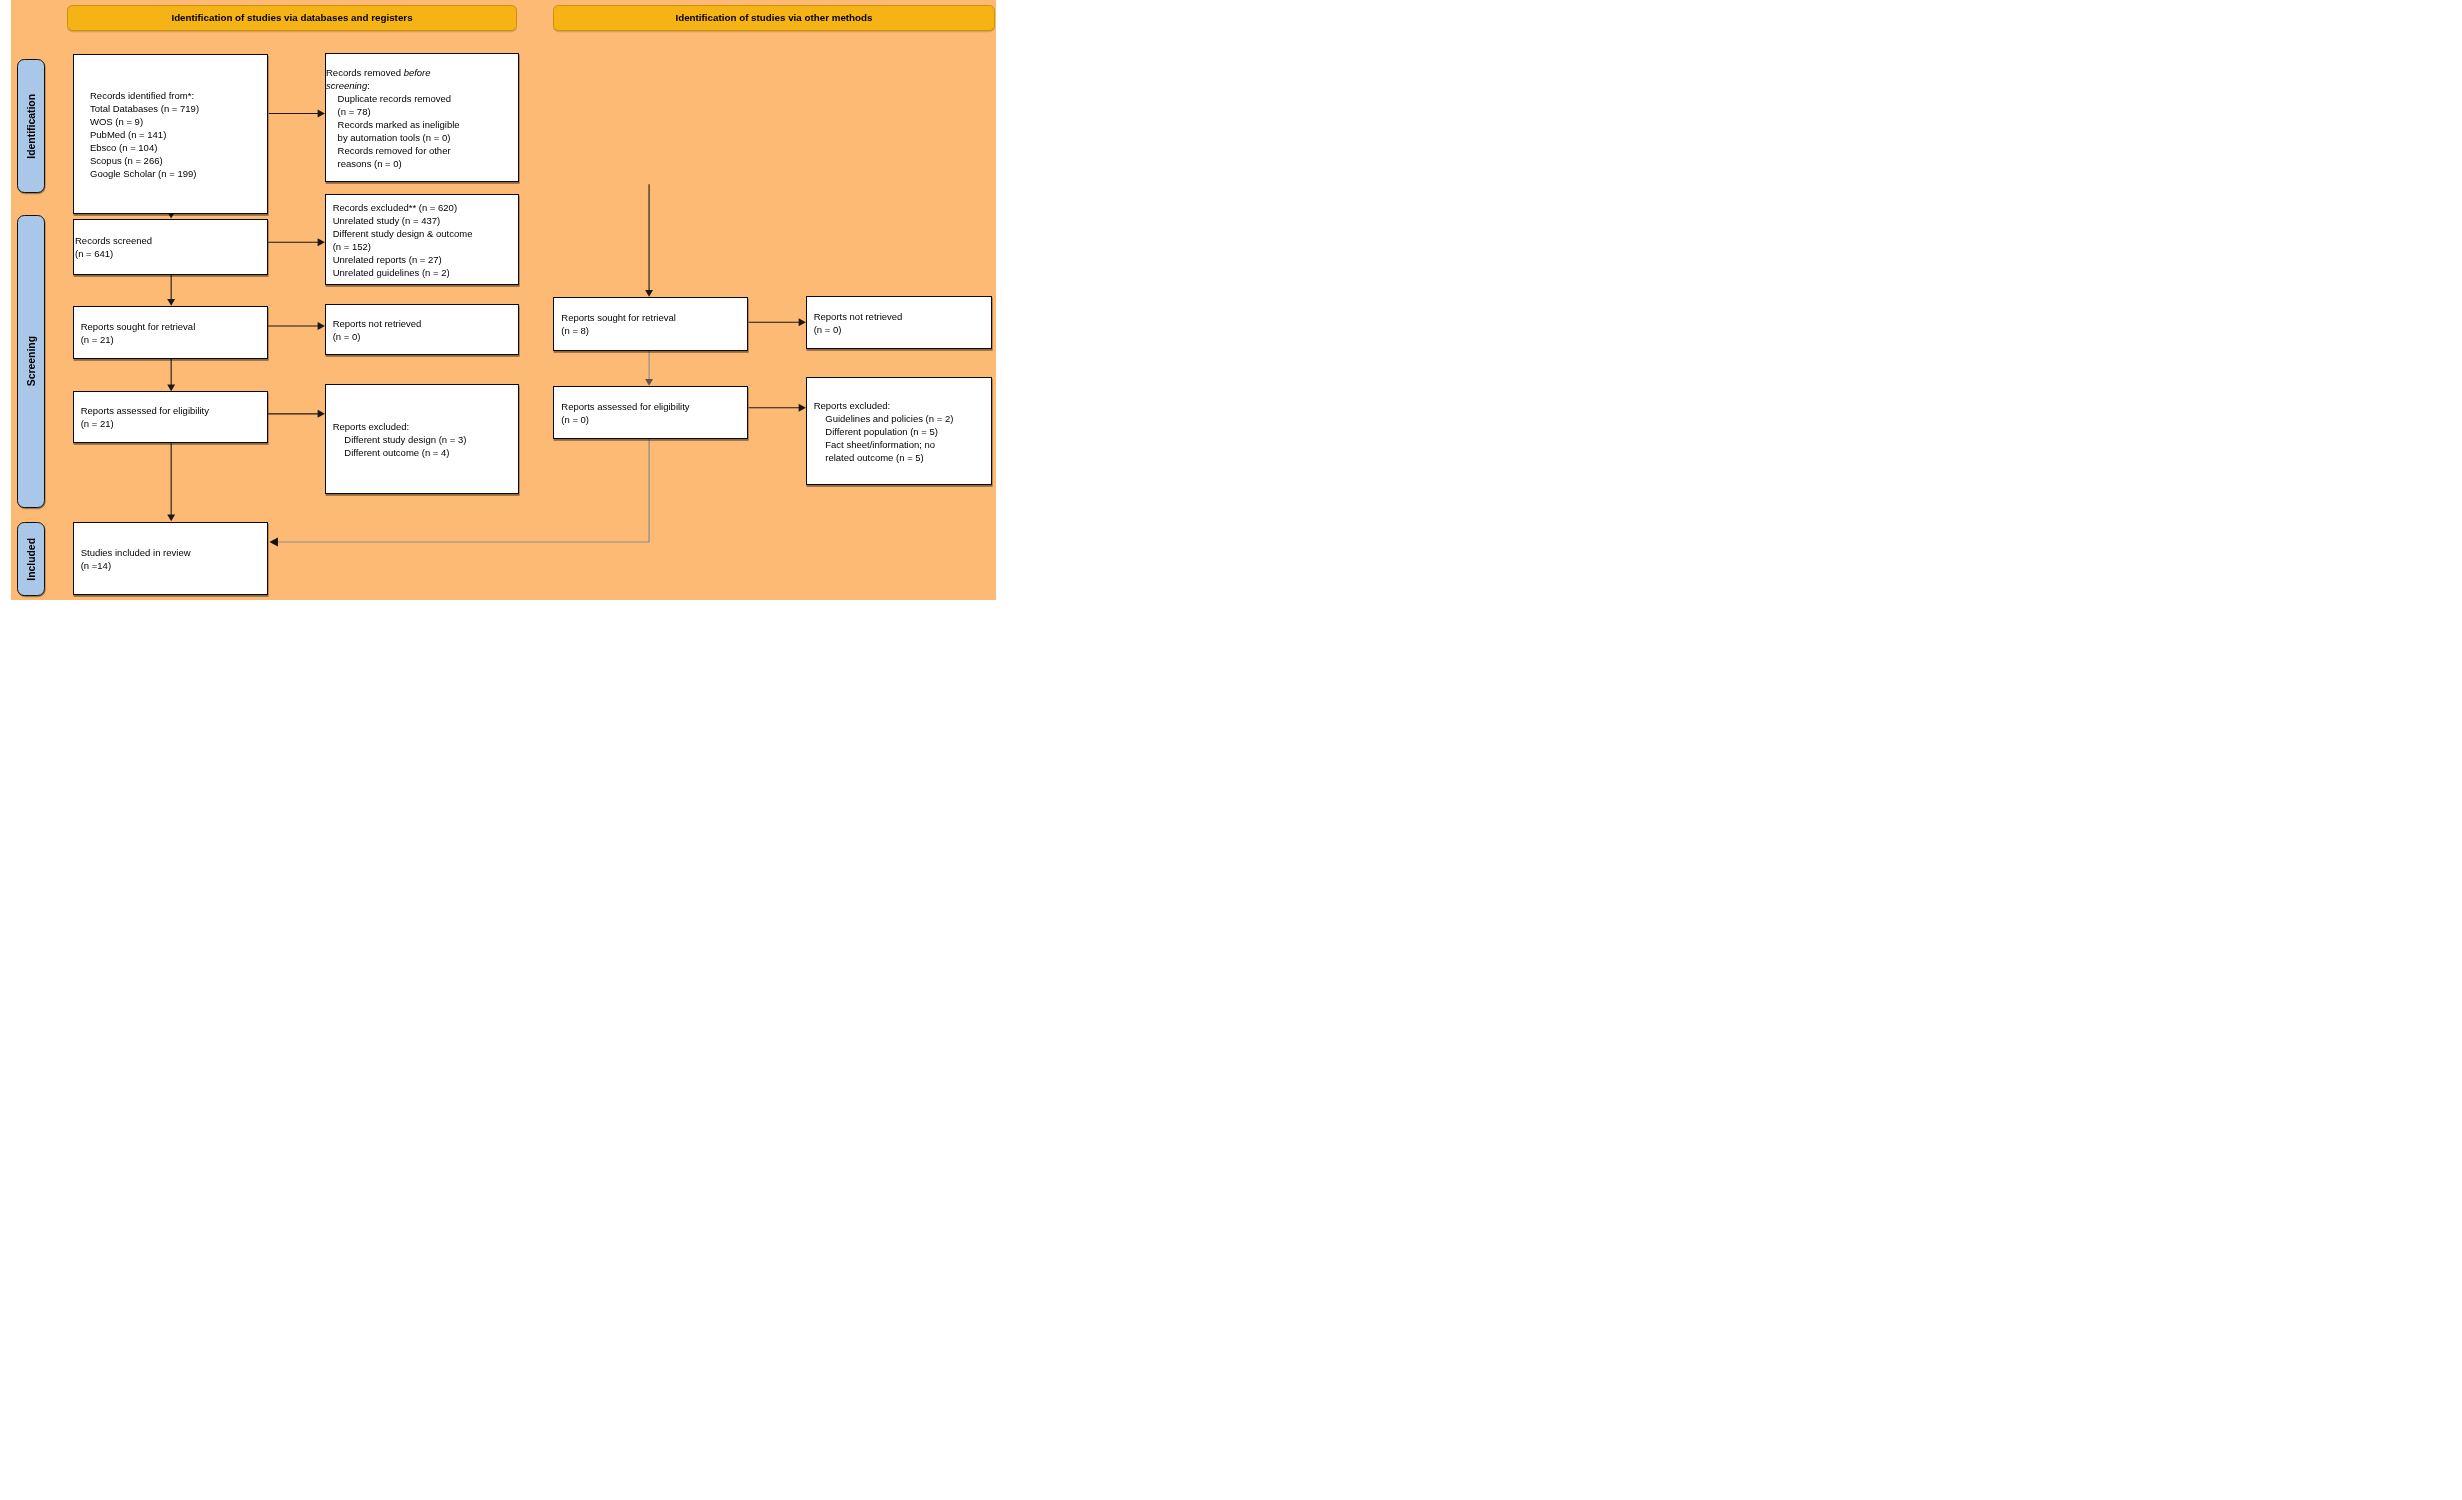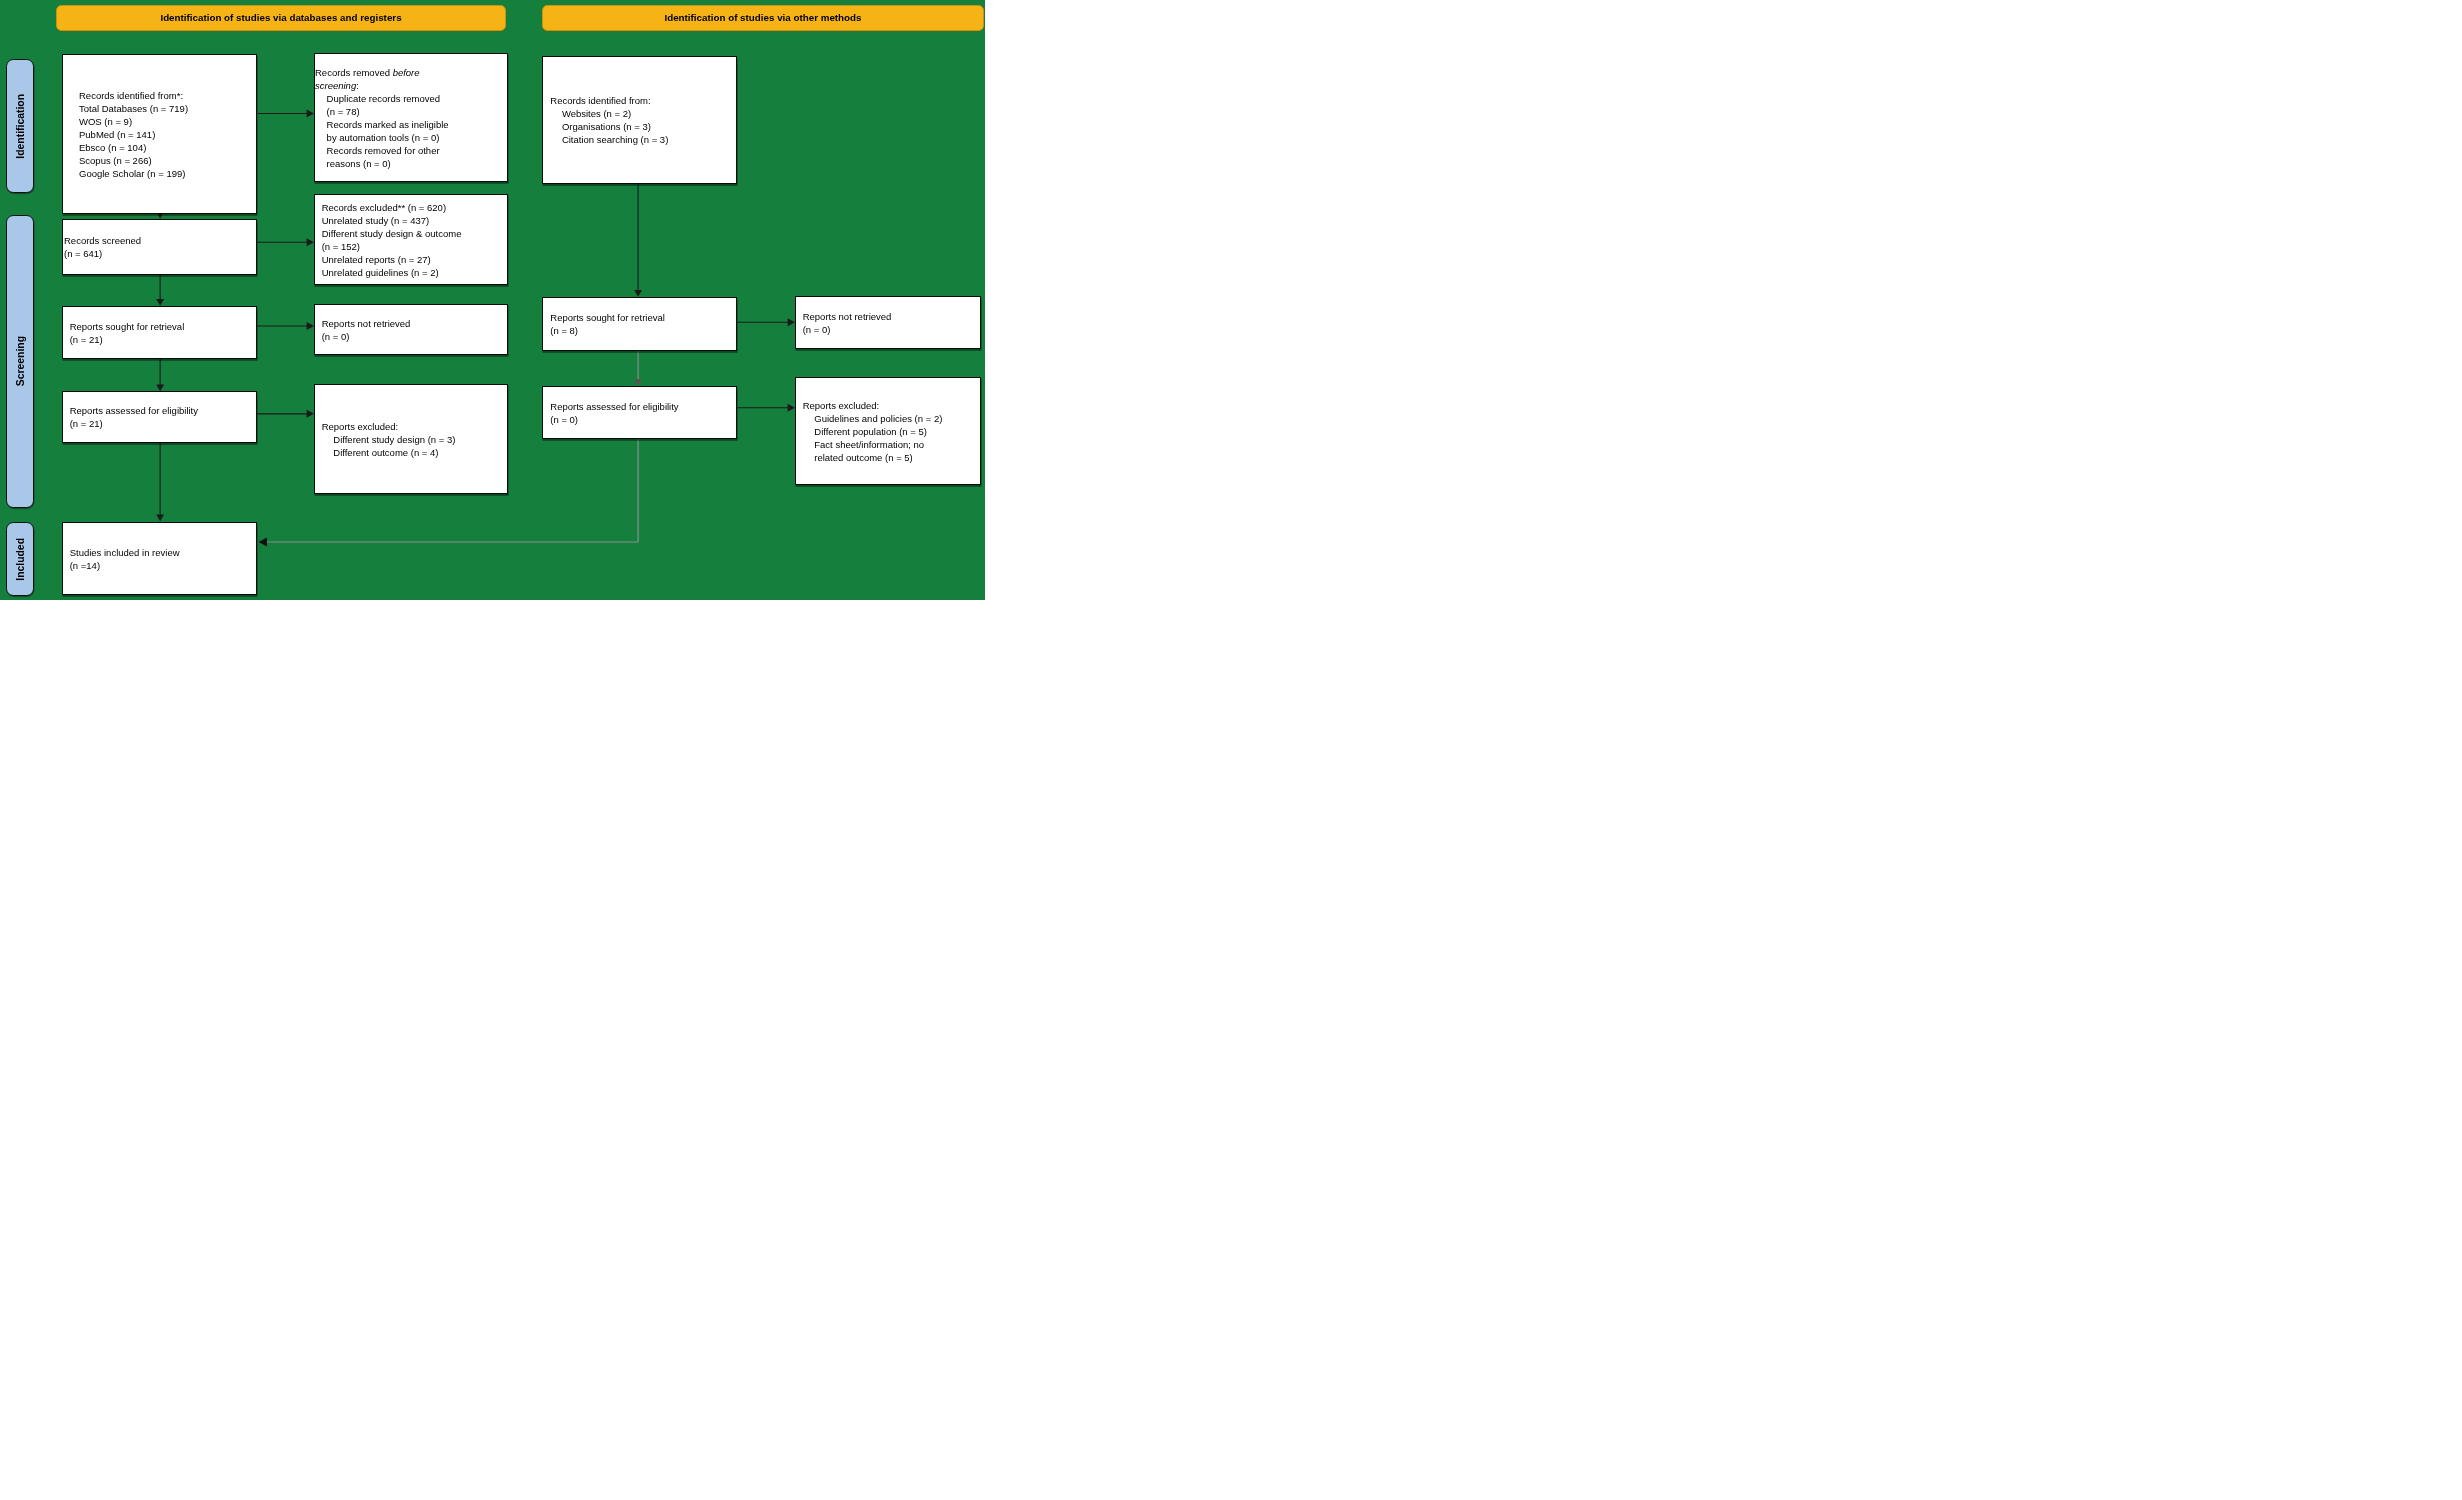--- a/index.html
+++ b/index.html
@@ -1,17 +1,17 @@
 <!DOCTYPE html>
 <html style="font-size:9.8px"><head>
 <meta charset="utf-8">
 <style>
   html,body{margin:0;padding:0;background:#ffffff;}
   body{font-family:"Liberation Sans","DejaVu Sans",sans-serif;color:#000;}
-  .canvas{position:relative;width:985px;height:600px;background:#15803d;overflow:hidden;}
+  .canvas{position:relative;width:985px;height:600px;background:#fdba74;overflow:hidden;margin-left:11px;}
 
   
   .hdr{position:absolute;height:24px;border-radius:5.5px;background:#F5B316;border:1.2px solid #C9940C;
        display:flex;align-items:center;justify-content:center;font-weight:bold;font-size:9.8px;
        box-shadow:0 1.2px 0 rgba(120,85,0,0.25);}
   .hdr-left{left:56px;top:4.9px;width:448px;}
   .hdr-right{left:542px;top:4.9px;width:440px;}
 
   
   .side{position:absolute;left:6.1px;width:26px;background:#A8C7E9;border:1.5px solid #111;
@@ -126,28 +126,20 @@
         <div class="bline"><span>Records removed </span><span class="it">before</span></div>
         <div class="bline"><span class="it">screening</span><span>:</span></div>
         <div class="bline ind"><span>Duplicate records removed</span></div>
         <div class="bline ind"><span>(n = 78)</span></div>
         <div class="bline ind"><span>Records marked as ineligible</span></div>
         <div class="bline ind"><span>by automation tools (n = 0)</span></div>
         <div class="bline ind"><span>Records removed for other</span></div>
         <div class="bline ind"><span>reasons (n = 0)</span></div>
       </div>
   </div>
-  <div class="node bC">
-    <div class="box-lines">
-        <div class="bline"><span>Records identified from:</span></div>
-        <div class="bline ind"><span>Websites (n = 2)</span></div>
-        <div class="bline ind"><span>Organisations (n = 3)</span></div>
-        <div class="bline ind"><span>Citation searching (n = 3)</span></div>
-      </div>
-  </div>
   <div class="node bD">
     <div class="box-lines">
         <div class="bline"><span>Records screened</span></div>
         <div class="bline"><span>(n = 641)</span></div>
       </div>
   </div>
   <div class="node bE">
     <div class="box-lines">
         <div class="bline"><span>Records excluded** (n = 620)</span></div>
         <div class="bline"><span>Unrelated study (n = 437)</span></div>

